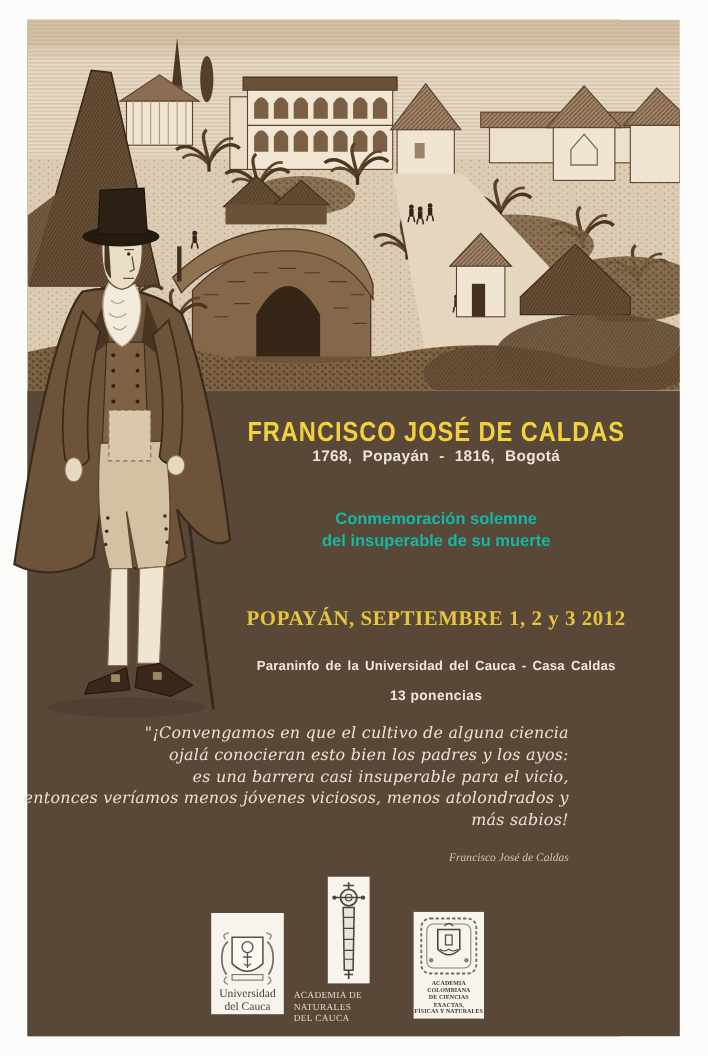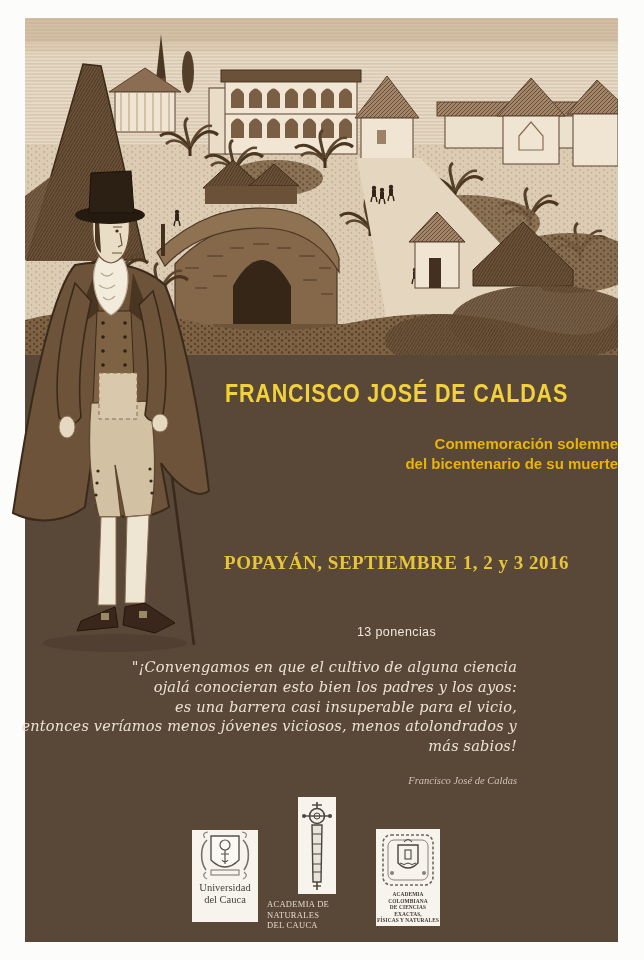--- a/index.html
+++ b/index.html
@@ -27,50 +27,50 @@
   }
   .title{
     top:361px;color:#f2d23c;font-weight:bold;font-size:25px;letter-spacing:1px;
     white-space:nowrap;
   }
   .title .squeeze{display:inline-block;transform:scaleX(0.86);transform-origin:center;}
   .lifespan{
     top:388px;color:#ece4d8;font-weight:bold;font-size:14px;word-spacing:5px;letter-spacing:.3px;
   }
   .commem{
-    top:416px;color:#eab308;font-weight:bold;font-size:15px;line-height:20px;text-align:right;
+    top:444px;color:#14b8a6;font-weight:bold;font-size:15px;line-height:20px;
   }
   .event-name{
     top:502px;color:#f3ede2;font-weight:bold;font-size:22px;letter-spacing:2.5px;
     word-spacing:7px;white-space:nowrap;
   }
   .event-date{
     top:534px;color:#e6c43c;font-weight:bold;font-size:19px;letter-spacing:.5px;
     font-family:"Liberation Serif",serif;white-space:nowrap;
   }
   .venue{
     top:580px;color:#efe8dc;font-weight:bold;font-size:12px;letter-spacing:.2px;word-spacing:2px;
   }
   .sessions{
-    top:607px;color:#efe8dc;font-weight:normal;font-size:12.5px;letter-spacing:.4px;
+    top:607px;color:#efe8dc;font-weight:bold;font-size:12.5px;letter-spacing:.4px;
   }
   .quote{
     position:absolute;right:47px;top:640px;width:520px;text-align:right;z-index:4;
     font-family:"DejaVu Serif","Liberation Serif",serif;font-style:italic;
     color:#ece3d4;font-size:14.5px;line-height:19.8px;letter-spacing:.2px;
   }
   .quote-attr{
     position:absolute;right:47px;top:757px;width:300px;text-align:right;z-index:4;
     font-family:"Liberation Serif",serif;font-style:italic;color:#cfc4b4;font-size:10.5px;
   }
   .logo-card{
     position:absolute;background:#f7f4ee;z-index:4;display:flex;flex-direction:column;
     align-items:center;box-sizing:border-box;
   }
-  .card-ucauca{left:167px;top:812px;width:66px;height:92px;padding-top:0;}
+  .card-ucauca{left:167px;top:812px;width:66px;height:92px;padding-top:16px;}
   .card-ucauca .label{
     font-family:"Liberation Serif",serif;color:#45403a;font-size:10.5px;line-height:11.5px;
     text-align:center;margin-top:2px;
   }
   .card-historia{left:273px;top:779px;width:38px;height:97px;justify-content:center;}
   .historia-label{
     position:absolute;left:242px;top:881px;width:100px;z-index:4;
     font-family:"Liberation Serif",serif;color:#e3d9c9;font-size:8.5px;line-height:10.5px;
     letter-spacing:.3px;
   }
@@ -280,27 +280,29 @@
       <circle cx="114" cy="66" r="1.6" fill="#3a2a1c"></circle>
       <path d="M110,62 h9 M117,68 l2,12 l-4,2 M109,88 h10" stroke="#6b5138" stroke-width="1.2" fill="none"></path>
 
       <ellipse cx="107" cy="50" rx="35" ry="9" fill="#241a10"></ellipse>
       <path d="M86,48 L88,8 L128,6 L131,48 Z" fill="#2c2014" stroke="#1a120a" stroke-width="1"></path>
     </svg>
   </div>
 
   <div class="text-col title abs"><span class="squeeze">FRANCISCO JOSÉ DE CALDAS</span></div>
 
+  <div class="text-col lifespan abs">1768, Popayán - 1816, Bogotá</div>
 
   <div class="text-col commem abs">
     <div>Conmemoración solemne</div>
-    <div>del bicentenario de su muerte</div>
-  </div>
-
-  <div class="text-col event-date abs">POPAYÁN, SEPTIEMBRE 1, 2 y 3 2016</div>
+    <div>del insuperable de su muerte</div>
+  </div>
+
+  <div class="text-col event-date abs">POPAYÁN, SEPTIEMBRE 1, 2 y 3 2012</div>
+  <div class="text-col venue abs">Paraninfo de la Universidad del Cauca - Casa Caldas</div>
   <div class="text-col sessions abs">13 ponencias</div>
 
   <div class="quote">
     <div>"¡Convengamos en que el cultivo de alguna ciencia</div>
     <div>ojalá conocieran esto bien los padres y los ayos:</div>
     <div>es una barrera casi insuperable para el vicio,</div>
     <div>entonces veríamos menos jóvenes viciosos, menos atolondrados y más sabios!</div>
   </div>
   <div class="quote-attr">Francisco José de Caldas</div>
 

